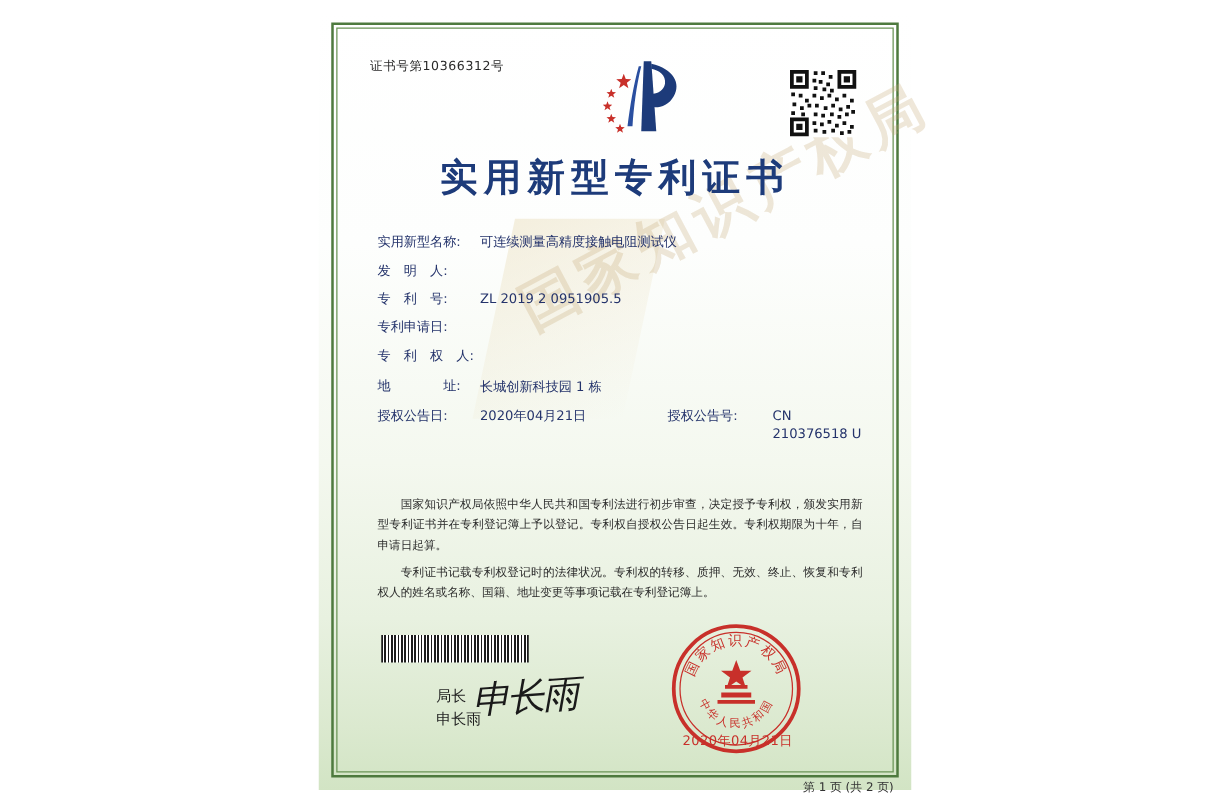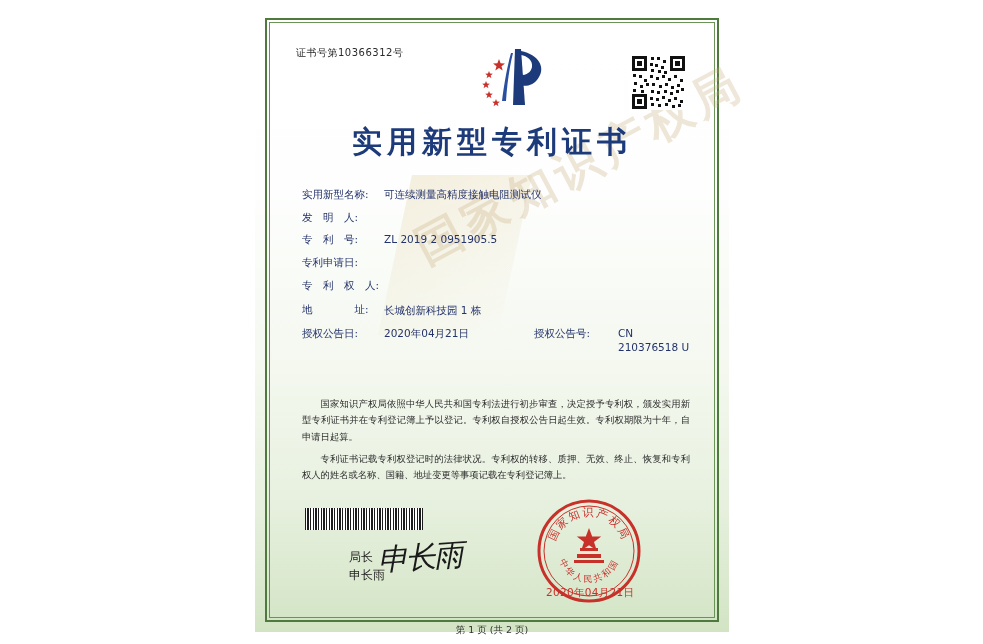--- a/index.html
+++ b/index.html
@@ -223,21 +223,21 @@
     color: #c8302a;
     font-family: "DejaVu Sans", sans-serif;
     letter-spacing: 0.3px;
   }
   
   .page-no {
     position: absolute;
     left: 269px;
     top: 624px;
     width: 446px;
-    text-align: center;
+    text-align: right;
     font-size: 9.5px;
     color: #333;
     font-family: "DejaVu Sans", sans-serif;
   }
 </style>
 </head>
 <body>
 
 <div id="cert-page">
 

